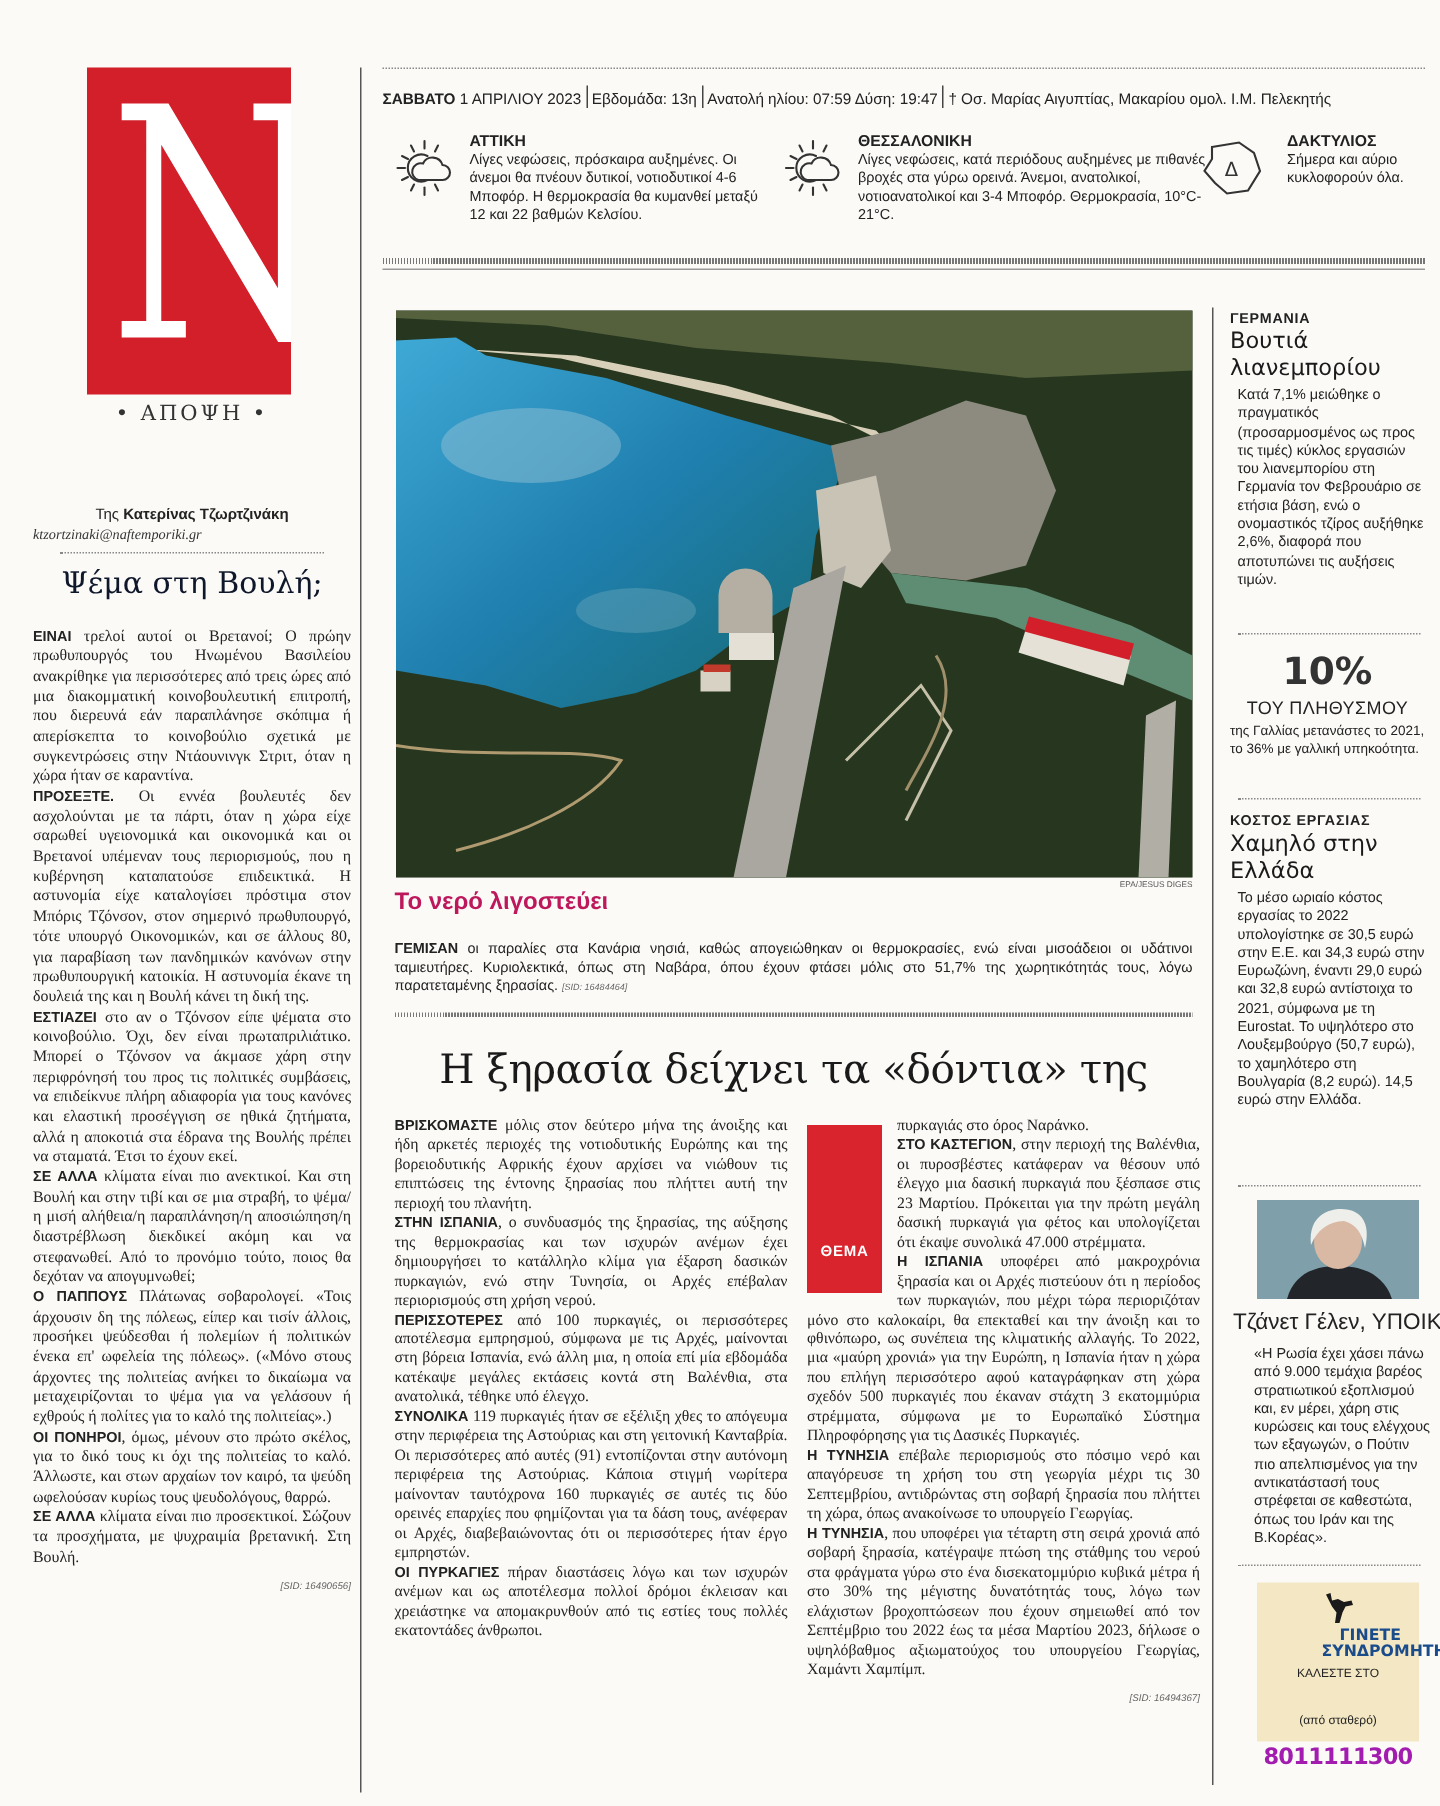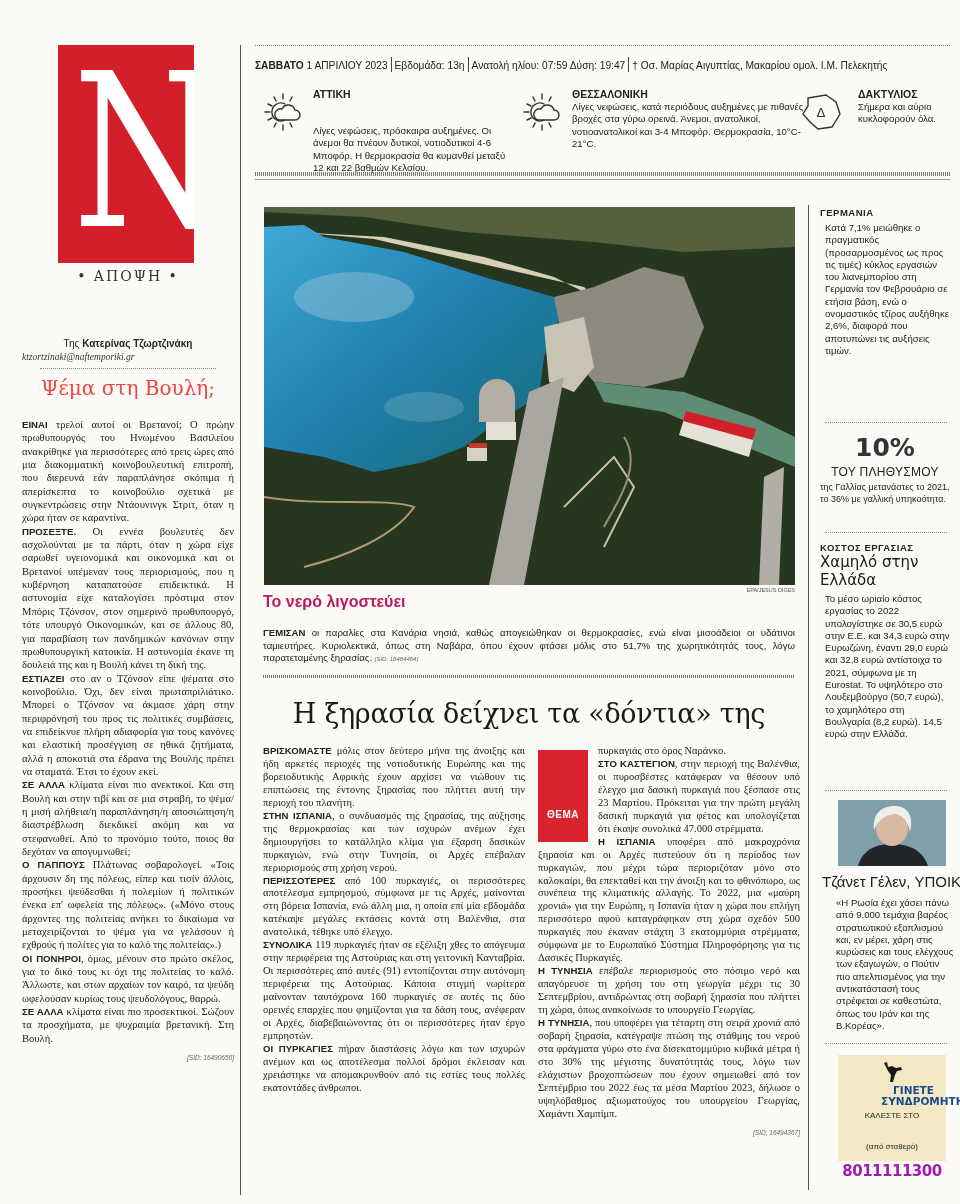--- a/index.html
+++ b/index.html
@@ -8,41 +8,41 @@
 
   
   .left-col { position: absolute; left: 22px; top: 40px; width: 212px; }
   .logo { position: absolute; left: 36px; top: 5px; width: 136px; height: 218px; background: #d21f2a; overflow: hidden; }
   .logo-letter { position: absolute; left: 0; right: 0; top: -8px; text-align: center; font-family: "DejaVu Serif", serif; font-size: 214px; line-height: 230px; color: #fff; font-weight: normal; transform: scaleX(0.78); transform-origin: center; }
   .section-name { position: absolute; left: 0; width: 212px; top: 228px; text-align: center; font-family: "DejaVu Serif", serif; font-size: 14px; letter-spacing: 2px; color: #333; }
   .byline { position: absolute; left: 0; width: 212px; top: 298px; text-align: center; font-family: "Liberation Sans", sans-serif; font-size: 10px; color: #222; }
   .byline b { font-weight: bold; }
   .byline-email { position: absolute; left: 0; width: 212px; top: 312px; font-family: "Liberation Serif", serif; font-style: italic; font-size: 9.5px; color: #333; }
   .byline-rule { position: absolute; left: 18px; width: 176px; top: 328px; border-top: 1px dotted #888; }
-  .op-title { position: absolute; left: 0; width: 212px; top: 336px; text-align: center; font-family: "DejaVu Serif", serif; font-size: 20px; color: #ef4444; }
+  .op-title { position: absolute; left: 0; width: 212px; top: 336px; text-align: center; font-family: "DejaVu Serif", serif; font-size: 20px; color: #0f172a; }
   .op-body { position: absolute; left: 0; width: 212px; top: 378px; font-family: "Liberation Serif", serif; font-size: 10.6px; line-height: 13.35px; text-align: justify; color: #222; hyphens: auto; }
   .op-body p { margin: 0; }
   .lead { font-family: "Liberation Sans", sans-serif; font-weight: bold; font-size: 9.6px; }
   .sid { display: block; text-align: right; font-family: "Liberation Sans", sans-serif; font-style: italic; font-size: 6.5px; color: #666; margin-top: 6px; }
 
   .vrule-left { position: absolute; left: 240px; top: 45px; height: 1150px; border-left: 1.5px solid #555; }
 
   
   .top-dots { position: absolute; left: 255px; top: 45px; width: 695px; border-top: 1px dotted #888; }
   .dateline { position: absolute; left: 255px; top: 57px; width: 700px; font-family: "Liberation Sans", sans-serif; font-size: 10.2px; color: #222; white-space: nowrap; }
   .dateline span { display: inline-block; }
   .dateline .sep { display: inline-block; width: 1px; height: 15px; background: #444; vertical-align: -3px; margin: 0 3px; }
   .dateline b { font-weight: bold; }
 
   .weather { position: absolute; top: 88px; font-family: "Liberation Sans", sans-serif; color: #222; }
   .weather .w-icon { position: absolute; left: 0; top: 4px; width: 40px; height: 40px; }
   .weather .w-name { position: absolute; left: 50px; top: 0; font-weight: bold; font-size: 10.5px; white-space: nowrap; }
   .weather .w-text { position: absolute; left: 50px; top: 13px; font-size: 9.6px; line-height: 12.3px; }
   .w-attiki { left: 263px; width: 250px; }
-  .w-attiki .w-text { width: 200px; margin-top: 24px; }
+  .w-attiki .w-text { width: 200px; }
   .w-thess { left: 522px; width: 280px; }
   .w-thess .w-text { width: 235px; }
   .w-ring { left: 800px; width: 150px; }
   .w-ring .w-name { left: 58px; }
   .w-ring .w-text { left: 58px; width: 95px; }
 
   .stripe-rule { position: absolute; left: 255px; top: 172px; width: 695px; height: 4px; background: repeating-linear-gradient(90deg, #777 0 1px, transparent 1px 2px); }
   .thin-rule { position: absolute; left: 255px; top: 179px; width: 695px; border-top: 1px solid #999; }
 
   
@@ -53,21 +53,21 @@
   .photo-caption { position: absolute; left: 263px; top: 627px; width: 532px; font-family: "Liberation Sans", sans-serif; font-size: 9.6px; line-height: 12.5px; color: #222; text-align: justify; }
   .photo-caption .sidinline { font-style: italic; font-size: 6px; color: #666; }
   .cap-dots { position: absolute; left: 263px; top: 675px; width: 532px; height: 3px; background: repeating-linear-gradient(90deg, #777 0 1px, transparent 1px 2px); }
 
   
   .main-title { position: absolute; left: 263px; top: 698px; width: 532px; text-align: center; font-family: "DejaVu Serif", serif; font-size: 27px; color: #1a1a1a; letter-spacing: -0.3px; }
   .art-col { position: absolute; top: 745px; width: 262px; font-family: "Liberation Serif", serif; font-size: 10.5px; line-height: 12.95px; text-align: justify; color: #222; hyphens: auto; }
   .art-col p { margin: 0; }
   .col-a { left: 263px; }
   .col-b { left: 538px; }
-  .thema { float: left; width: 50px; height: 92px; background: #d9232d; margin: 5px 10px 4px 0; position: relative; }
+  .thema { float: left; width: 50px; height: 112px; background: #d9232d; margin: 5px 10px 4px 0; position: relative; }
   .thema span { position: absolute; left: 0; right: 0; bottom: 20px; text-align: center; font-family: "Liberation Sans", sans-serif; font-weight: bold; font-size: 10px; color: #fff; letter-spacing: 0.5px; }
 
   .vrule-right { position: absolute; left: 808px; top: 205px; height: 985px; border-left: 1.5px solid #555; }
 
   
   .side { position: absolute; left: 820px; width: 130px; font-family: "Liberation Sans", sans-serif; color: #222; }
   .kicker { font-weight: bold; font-size: 9.5px; letter-spacing: 0.5px; }
   .side-head { font-family: "DejaVu Sans", sans-serif; font-size: 15px; line-height: 18px; color: #1a1a1a; }
   .side-body { font-size: 9.6px; line-height: 12.3px; margin-top: 4px; padding-left: 5px; }
   .side-dots { position: absolute; left: 825px; width: 122px; border-top: 1px dotted #888; }
@@ -228,20 +228,21 @@
   <p><span class="lead">Η ΙΣΠΑΝΙΑ</span><span> υποφέρει από μακροχρόνια ξηρασία και οι Αρχές πιστεύουν ότι η περίοδος των πυρκαγιών, που μέχρι τώρα περιοριζόταν μόνο στο καλοκαίρι, θα επεκταθεί και την άνοιξη και το φθινόπωρο, ως συνέπεια της κλιματικής αλλαγής. Το 2022, μια «μαύρη χρονιά» για την Ευρώπη, η Ισπανία ήταν η χώρα που επλήγη περισσότερο αφού καταγράφηκαν στη χώρα σχεδόν 500 πυρκαγιές που έκαναν στάχτη 3 εκατομμύρια στρέμματα, σύμφωνα με το Ευρωπαϊκό Σύστημα Πληροφόρησης για τις Δασικές Πυρκαγιές.</span></p>
   <p><span class="lead">Η ΤΥΝΗΣΙΑ</span><span> επέβαλε περιορισμούς στο πόσιμο νερό και απαγόρευσε τη χρήση του στη γεωργία μέχρι τις 30 Σεπτεμβρίου, αντιδρώντας στη σοβαρή ξηρασία που πλήττει τη χώρα, όπως ανακοίνωσε το υπουργείο Γεωργίας.</span></p>
   <p><span class="lead">Η ΤΥΝΗΣΙΑ</span><span>, που υποφέρει για τέταρτη στη σειρά χρονιά από σοβαρή ξηρασία, κατέγραψε πτώση της στάθμης του νερού στα φράγματα γύρω στο ένα δισεκατομμύριο κυβικά μέτρα ή στο 30% της μέγιστης δυνατότητάς τους, λόγω των ελάχιστων βροχοπτώσεων που έχουν σημειωθεί από τον Σεπτέμβριο του 2022 έως τα μέσα Μαρτίου 2023, δήλωσε ο υψηλόβαθμος αξιωματούχος του υπουργείου Γεωργίας, Χαμάντι Χαμπίμπ.</span></p>
   <span class="sid">[SID: 16494367]</span>
 </div>
 
 <div class="vrule-right"></div>
 
 <div class="side" style="top:207px;">
   <div class="kicker">ΓΕΡΜΑΝΙΑ</div>
+  <div class="side-head">Βουτιά λιανεμπορίου</div>
   <div class="side-body">Κατά 7,1% μειώθηκε ο πραγματικός (προσαρμοσμένος ως προς τις τιμές) κύκλος εργασιών του λιανεμπορίου στη Γερμανία τον Φεβρουάριο σε ετήσια βάση, ενώ ο ονομαστικός τζίρος αυξήθηκε 2,6%, διαφορά που αποτυπώνει τις αυξήσεις τιμών.</div>
 </div>
 <div class="side-dots" style="top:422px;"></div>
 
 <div class="big-stat">10%</div>
 <div class="stat-label">ΤΟΥ ΠΛΗΘΥΣΜΟΥ</div>
 <div class="stat-text">της Γαλλίας μετανάστες το 2021, το 36% με γαλλική υπηκοότητα.</div>
 <div class="side-dots" style="top:532px;"></div>
 
 <div class="side" style="top:542px;">

